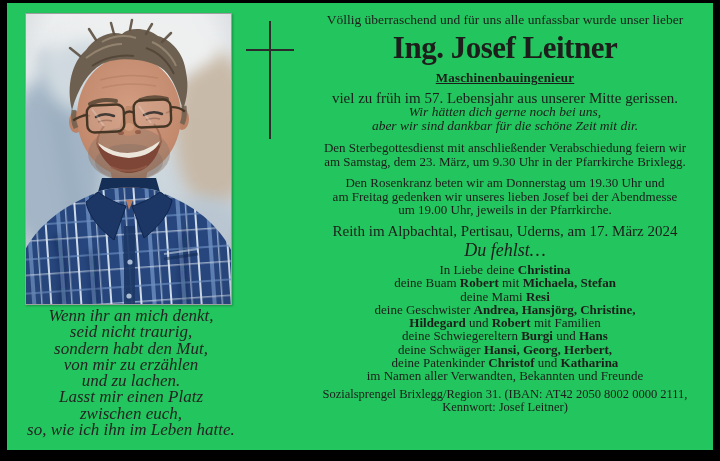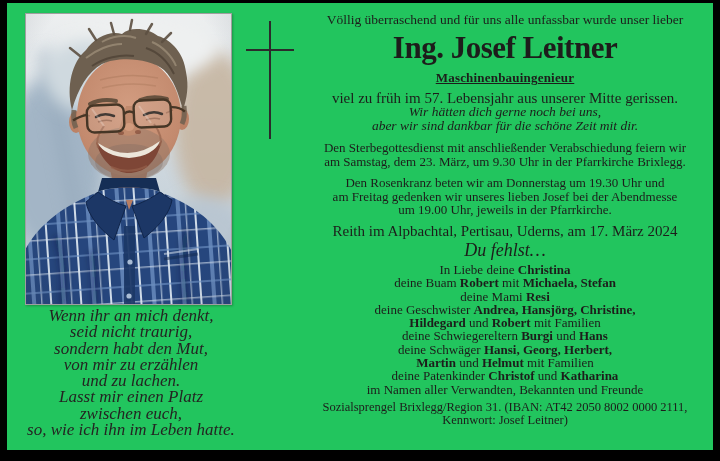--- a/index.html
+++ b/index.html
@@ -193,21 +193,20 @@
     <div class="dateline line">Reith im Alpbachtal, Pertisau, Uderns, am 17. März 2024</div>
     <div class="missing line">Du fehlst…</div>
     <div class="family">
         <div class="line"><span>In Liebe deine </span><span class="bold">Christina</span></div>
         <div class="line"><span>deine Buam </span><span class="bold">Robert</span><span> mit </span><span class="bold">Michaela, Stefan</span></div>
         <div class="line"><span>deine Mami </span><span class="bold">Resi</span></div>
         <div class="line"><span>deine Geschwister </span><span class="bold">Andrea, Hansjörg, Christine,</span></div>
         <div class="line"><span class="bold">Hildegard</span><span> und </span><span class="bold">Robert</span><span> mit Familien</span></div>
         <div class="line"><span>deine Schwiegereltern </span><span class="bold">Burgi</span><span> und </span><span class="bold">Hans</span></div>
         <div class="line"><span>deine Schwäger </span><span class="bold">Hansi, Georg, Herbert,</span></div>
-        <div class="line"><span class="bold">Martin</span><span> und </span><span class="bold">Helmut</span><span> mit Familien</span></div>
         <div class="line"><span>deine Patenkinder </span><span class="bold">Christof</span><span> und </span><span class="bold">Katharina</span></div>
         <div class="line"><span>im Namen aller Verwandten, Bekannten und Freunde</span></div>
       </div>
     <div class="donation">
         <div class="line">Sozialsprengel Brixlegg/Region 31. (IBAN: AT42 2050 8002 0000 2111,</div>
         <div class="line">Kennwort: Josef Leitner)</div>
       </div>
   </div>
 
   <div class="poem">

